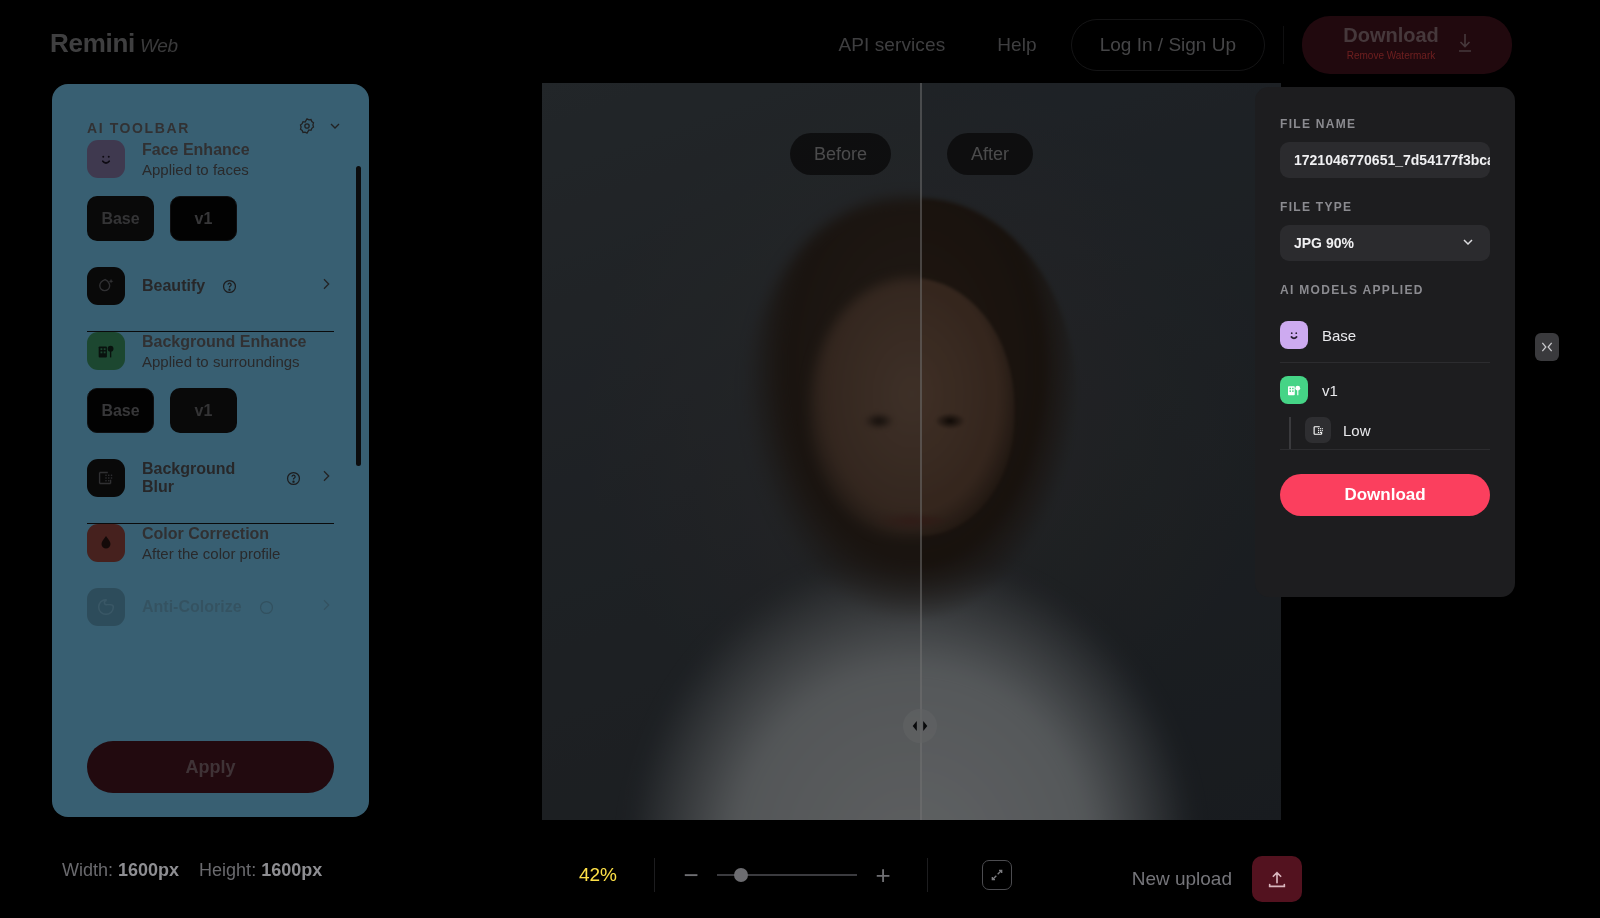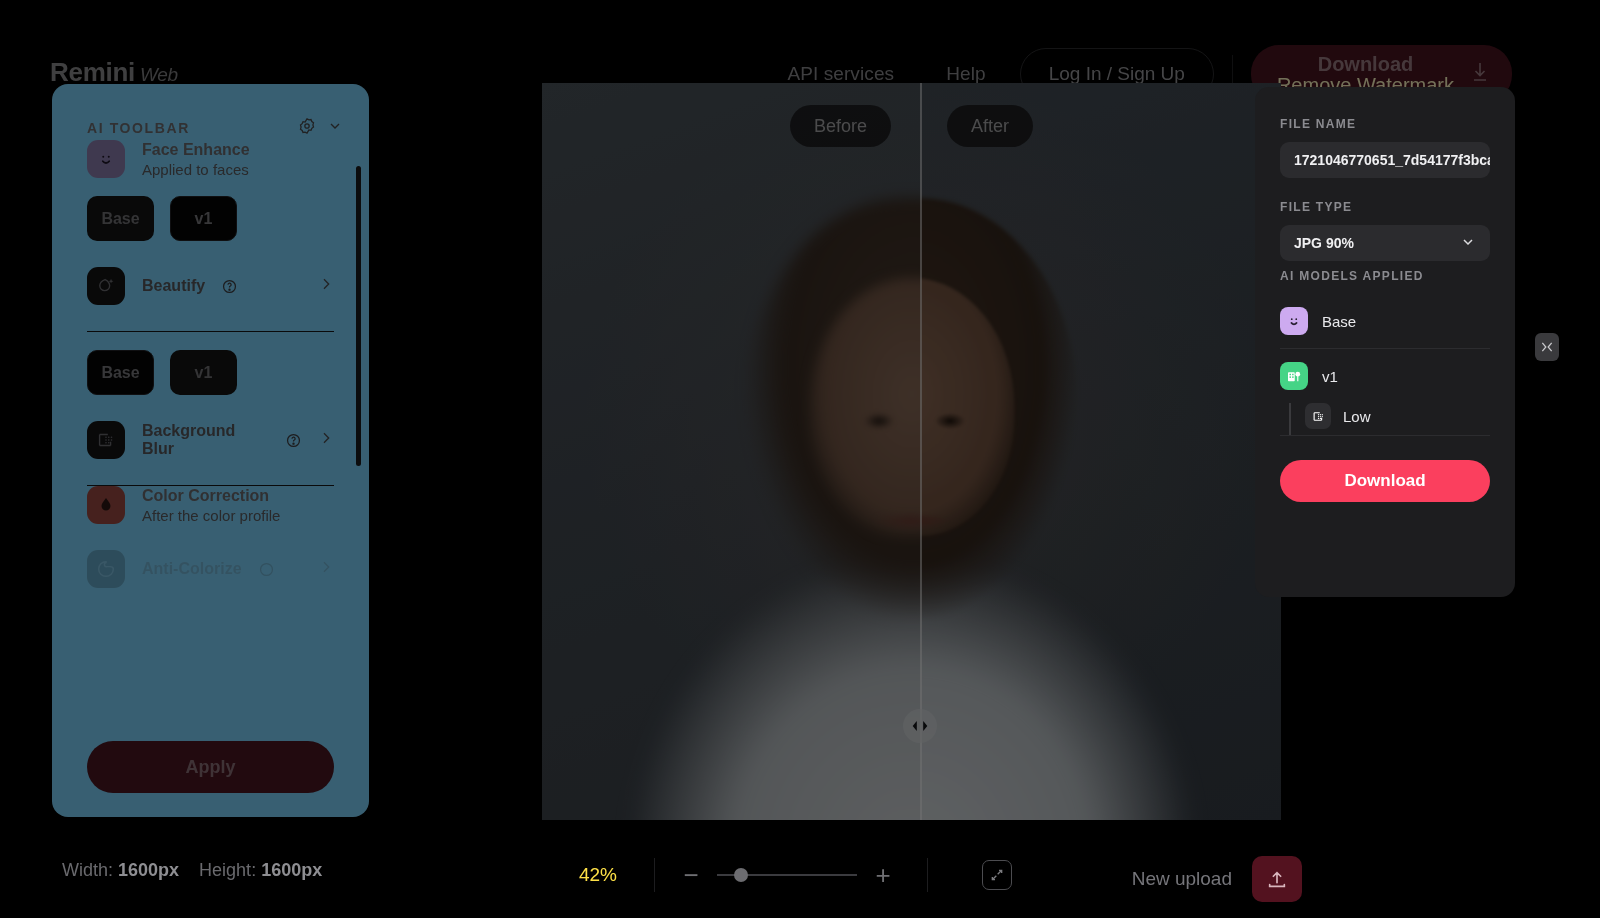--- a/index.html
+++ b/index.html
@@ -10,21 +10,21 @@
     overflow: hidden;
   }
   .app {
     position: relative;
     width: 1600px; height: 918px;
     background: #000000;
   }
   
   .topbar {
     position: absolute; top: 0; left: 0; width: 1600px; height: 84px;
-    display: flex; align-items: center; margin-top: 29px;
+    display: flex; align-items: center;
   }
   .logo {
     position: absolute; left: 50px; top: 28px;
     font-size: 26px; font-weight: bold; color: #8d8d8f;
     letter-spacing: -0.3px;
   }
   .logo .sub {
     font-size: 19px; font-style: italic; font-weight: normal;
     color: #808083; margin-left: 5px;
   }
@@ -45,21 +45,21 @@
     width: 1px; height: 38px; background: #232325; margin: 0 18px;
   }
   .dl-top {
     background: #4a1420; border-radius: 28px;
     padding: 8px 22px 9px 26px;
     display: flex; align-items: center; gap: 16px;
     min-width: 210px; justify-content: center;
   }
   .dl-top-text { text-align: center; }
   .dl-top-title { font-size: 20px; color: #9b7d84; font-weight: 600; line-height: 23px; }
-  .dl-top-sub { font-size: 20px; color: #fef9c3; line-height: 18px; }
+  .dl-top-sub { font-size: 10px; color: #ef4444; line-height: 18px; }
   .dl-top-icon { color: #9b7d84; }
 
   
   .sidebar {
     position: absolute; left: 52px; top: 84px;
     width: 317px; height: 733px;
     background: #7dd3fc; border-radius: 16px;
     overflow: hidden;
   }
   .sb-header {
@@ -157,21 +157,21 @@
     position: absolute; top: 0; left: 51.2%; width: 2px; height: 737px;
     background: rgba(255,255,255,.5);
   }
   .ba-pills {
     position: absolute; top: 22px; left: 0; width: 739px;
     display: flex; justify-content: center; gap: 56px;
   }
   .ba-pill {
     background: rgba(23,23,25,.82); border-radius: 22px;
     padding: 0 24px; line-height: 42px; height: 42px;
-    font-size: 18px; color: #a6a6a8;
+    font-size: 18px; color: #a6a6a8; margin-top: 28px;
   }
   .handle {
     position: absolute; left: 51.2%; top: 626px; transform: translateX(-50%);
     width: 34px; height: 34px; border-radius: 50%;
     background: rgba(215,218,221,.62);
     display: flex; align-items: center; justify-content: center; gap: 2px;
     color: #15171a;
   }
   .dim {
     position: absolute; left: 0; top: 0; width: 1600px; height: 918px;
@@ -188,21 +188,21 @@
     font-size: 12px; letter-spacing: 1.3px; color: #8b8b90; font-weight: 600;
     margin-bottom: 11px;
   }
   .rp-field {
     height: 36px; background: #2b2b2e; border-radius: 9px;
     display: flex; align-items: center; padding: 0 14px;
     font-size: 14px; font-weight: bold; color: #f0f0f2;
     justify-content: space-between; white-space: nowrap; overflow: hidden;
   }
   .rp-gap { height: 22px; }
-  .rp-models { margin-top: 8px; }
+  .rp-models { margin-top: 22px; }
   .model-row {
     display: flex; align-items: center; gap: 14px; padding: 13px 0;
   }
   .model-icon { width: 28px; height: 28px; border-radius: 8px;
     display: flex; align-items: center; justify-content: center; flex: 0 0 auto; }
   .model-name { font-size: 15px; color: #e9e9ec; font-weight: 500; }
   .model-sep { height: 1px; background: #2c2c2f; }
   .model-sub { display: flex; align-items: center; gap: 12px; padding-left: 4px; padding-bottom: 6px;
     border-left: 2px solid #3a3a3d; margin-left: 9px; }
   .sub-icon { width: 26px; height: 26px; border-radius: 7px; background: #2e2e31;
@@ -337,20 +337,37 @@
         <span class="chev-right">
           <svg width="16" height="16" viewBox="0 0 24 24" fill="none" stroke="currentColor" stroke-width="2">
               <path d="M9 5l7 7-7 7"></path>
             </svg>
         </span>
       </div>
 
       <div class="divider"></div>
 
       <div class="tool">
+        <div class="tool-row">
+          <div class="tool-icon" style="background:#3f9e6c">
+            <svg width="22" height="22" viewBox="0 0 24 24" fill="#14291f">
+              <rect x="4" y="7" width="9" height="12" rx="1"></rect>
+              <rect x="6" y="9" width="2" height="2" fill="#3f9e6c"></rect>
+                <rect x="9.5" y="9" width="2" height="2" fill="#3f9e6c"></rect>
+              <rect x="6" y="12.5" width="2" height="2" fill="#3f9e6c"></rect>
+                <rect x="9.5" y="12.5" width="2" height="2" fill="#3f9e6c"></rect>
+              <circle cx="17" cy="9.5" r="3.2"></circle>
+                <rect x="16.3" y="11" width="1.5" height="8"></rect>
+            </svg>
+          </div>
+          <div class="tool-texts">
+            <div class="tool-name">Background Enhance</div>
+            <div class="tool-desc">Applied to surroundings</div>
+          </div>
+        </div>
         <div class="pills">
           <div class="pill selected">Base</div>
           <div class="pill">v1</div>
         </div>
       </div>
 
       <div class="tool-simple">
         <div class="tool-icon" style="background:#141416">
           <svg width="22" height="22" viewBox="0 0 24 24" fill="none" stroke="#6c6c70" stroke-width="1.5">
             <path d="M5 6h9M5 6v12M5 18h12M17 18v-4"></path>

